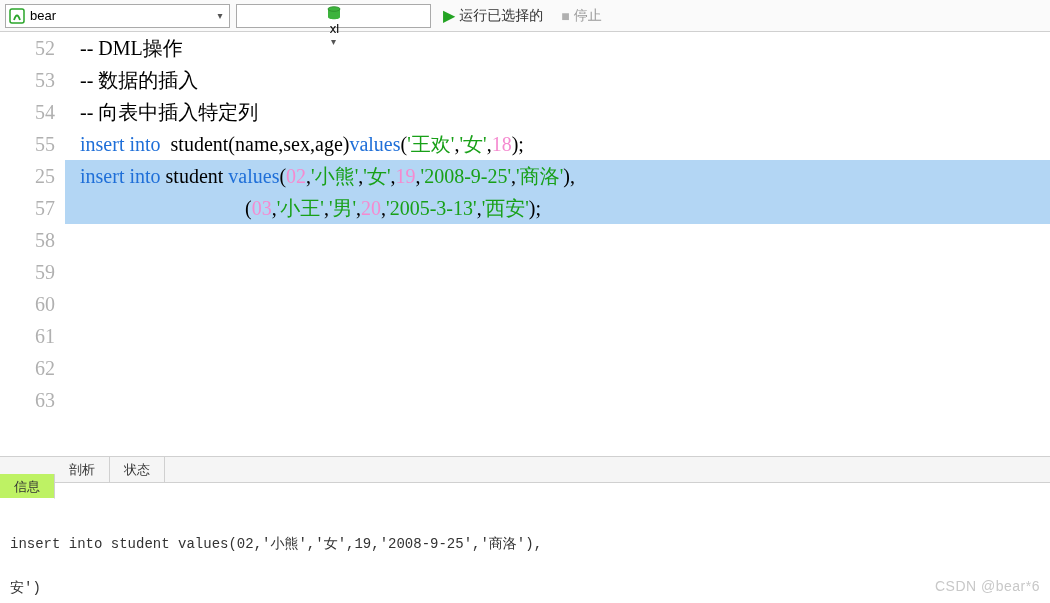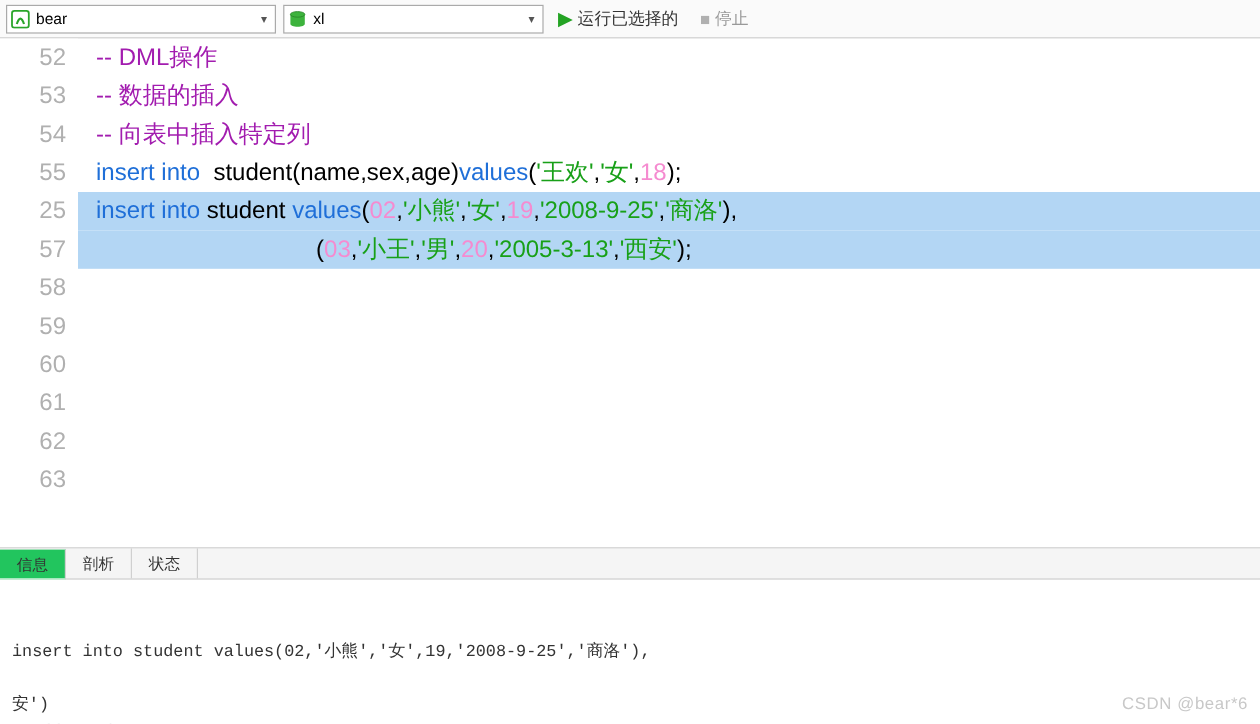--- a/index.html
+++ b/index.html
@@ -26,21 +26,21 @@
     display: flex;
     align-items: center;
     border: 1px solid #aaa;
     background: #fff;
     height: 24px;
     font-size: 13px;
     cursor: pointer;
     justify-content: space-between;
   }
   .dropdown.conn { width: 225px; }
-  .dropdown.db   { width: 217px; }
+  .dropdown.db   { width: 195px; flex-direction: column; }
   .dd-icon {
     width: 22px; height: 22px;
     display: flex; align-items: center; justify-content: center;
   }
   .dd-text { flex: 1; padding-left: 2px; }
   .dd-chev {
     width: 18px; text-align: center; color: #555; font-size: 10px;
   }
   .tb-btn {
     display: flex; align-items: center; gap: 4px;
@@ -48,64 +48,64 @@
     font-size: 14px; color: #333;
   }
   .tb-btn.disabled { color: #999; cursor: default; }
   .run-icon { color: #23a323; font-size: 16px; }
   .stop-icon { color: #b0b0b0; font-size: 14px; }
   .explain-icon svg { display: block; }
 
   .editor {
     flex: 1;
     display: flex;
-    font-family: Liberation Sans, sans-serif;
+    font-family: Liberation Serif, serif;
     font-size: 20px;
     line-height: 32px;
     overflow: hidden;
     position: relative;
     border-bottom: 1px solid #d0d0d0;
   }
   .gutter {
     width: 65px;
     text-align: right;
     color: #b0b0b0;
     padding-right: 10px;
     user-select: none;
     background: #fff;
   }
   .gutter div { height: 32px; }
   .code { flex: 1; position: relative; }
   .line { height: 32px; padding-left: 15px; white-space: pre; }
   .line.sel { background: #b3d6f4; }
-  .c-comment { color: #a21caf; }
+  .c-comment { color: #000000; }
   .c-kw { color: #1f6fd8; }
   .c-id { color: #000; }
   .c-str { color: #18a018; }
   .c-num { color: #f58bd0; }
   .c-punc { color: #000; }
 
   .tabs {
     display: flex;
     background: #f5f5f5;
     border-bottom: 1px solid #d0d0d0;
     height: 26px;
     font-size: 13px;
   }
   .tab {
     padding: 4px 14px;
     border-right: 1px solid #d0d0d0;
     cursor: pointer;
     color: #333;
   }
   .tab.active {
-    background: #22c55e;
+    background: #bef264;
     border-bottom: 1px solid #fff;
     position: relative;
-    top: 1px;
+    top: 17px;
   }
   .output {
     font-family: "Consolas","Courier New",monospace;
     font-size: 14px;
     line-height: 22px;
     padding: 6px 10px;
     color: #333;
     white-space: pre-wrap;
     height: 120px;
     overflow: hidden;

